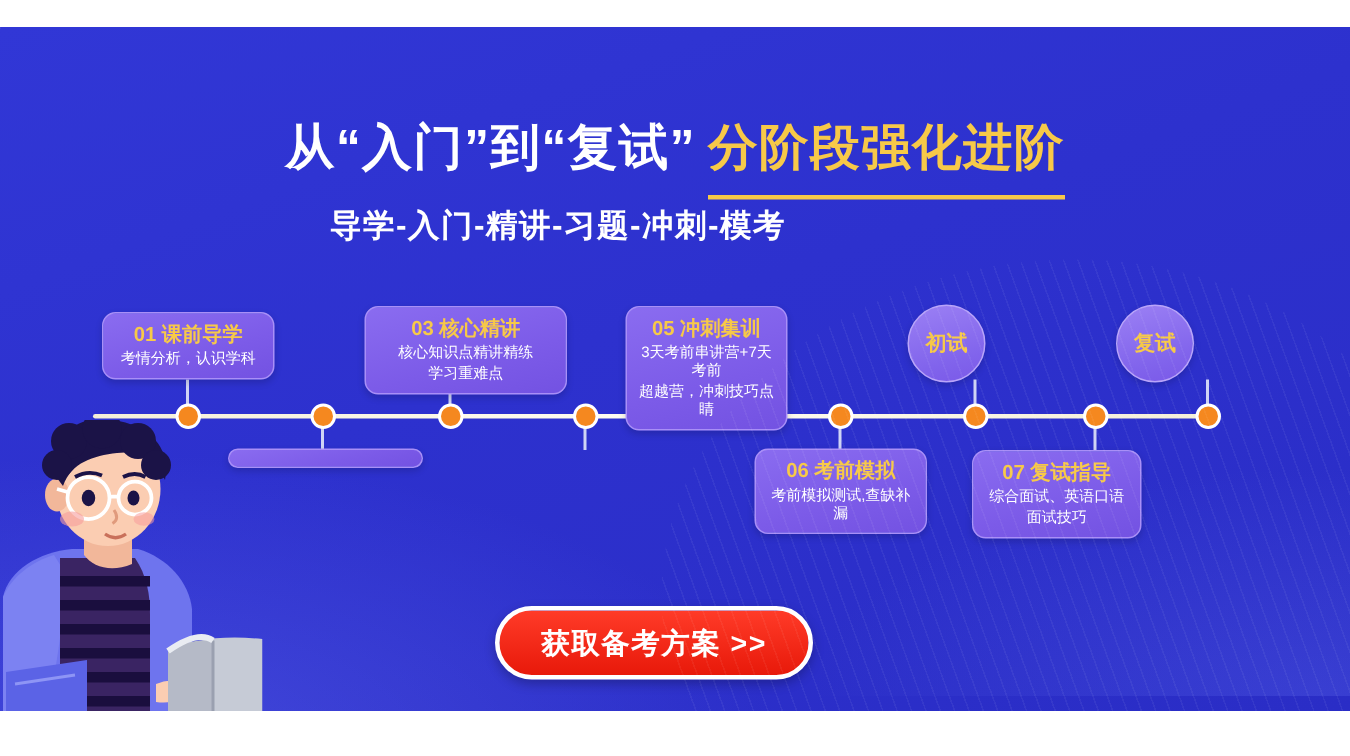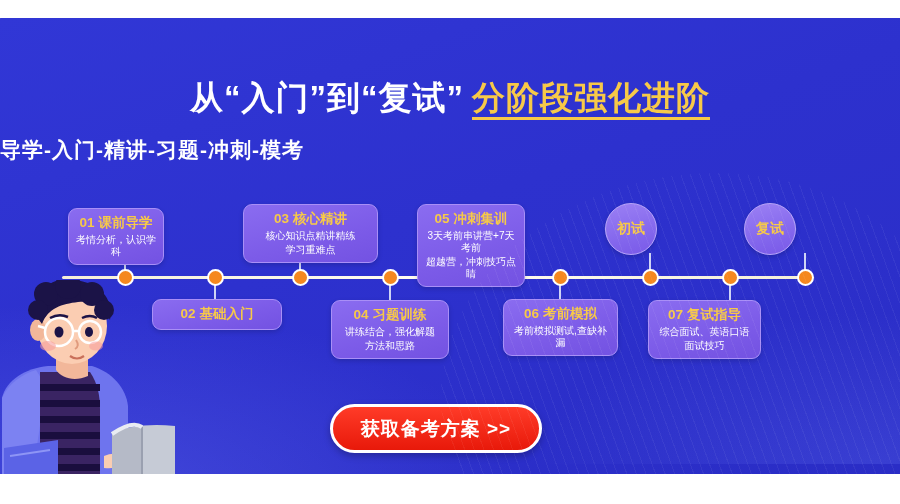--- a/index.html
+++ b/index.html
@@ -39,24 +39,24 @@
   }
 
   
   .headline {
     position:absolute; left:0; top:58px; width:900px; text-align:center;
     font-size:33px; font-weight:bold; color:#ffffff; letter-spacing:1px;
     white-space:nowrap;
   }
   .headline .gold {
     color:#F7C948; margin-left:8px;
-    border-bottom:3px solid #F7C948; padding-bottom:1px;
+    border-bottom:3px solid #F7C948; padding-bottom:14px;
   }
   .subhead {
-    position:absolute; left:0; top:118px; width:744px; text-align:left;
+    position:absolute; left:0; top:118px; width:744px; text-align:center;
     font-size:21px; font-weight:bold; color:#ffffff; letter-spacing:1px;
   }
 
   
   .axis {
     position:absolute; left:62px; top:258px; width:740px; height:3px;
     background:linear-gradient(90deg,#F4EFD8,#FFFDF2 50%,#F4EFD8);
     border-radius:2px;
   }
   .node {
@@ -135,46 +135,40 @@
     <div class="node" style="left:125px"></div>
     <div class="node" style="left:215px"></div>
     <div class="node" style="left:300px"></div>
     <div class="node" style="left:390px"></div>
     <div class="node" style="left:475px"></div>
     <div class="node" style="left:560px"></div>
     <div class="node" style="left:650px"></div>
     <div class="node" style="left:730px"></div>
     <div class="node" style="left:805px"></div>
 
-    <div class="card" style="left:68px; top:190px; width:96px;">
+    <div class="card" style="left:68px; top:190px; width:115px;">
       <div class="t">01 课前导学</div>
       <div class="d">考情分析，认识学科</div>
     </div>
 
     <div class="card" style="left:243px; top:186px; width:135px;">
       <div class="t">03 核心精讲</div>
       <div class="d">核心知识点精讲精练</div>
       <div class="d">学习重难点</div>
     </div>
 
     <div class="card" style="left:417px; top:186px; width:108px;">
       <div class="t">05 冲刺集训</div>
       <div class="d">3天考前串讲营+7天考前</div>
       <div class="d">超越营，冲刺技巧点睛</div>
     </div>
 
     <div class="card" style="left:152px; top:281px; width:130px;">
-      <div class="t">02 基础入门</div>
-    </div>
-
-    <div class="card" style="left:331px; top:282px; width:118px;">
-      <div class="t">04 习题训练</div>
-      <div class="d">讲练结合，强化解题</div>
-      <div class="d">方法和思路</div>
-    </div>
+    </div>
+
 
     <div class="card" style="left:503px; top:281px; width:115px;">
       <div class="t">06 考前模拟</div>
       <div class="d">考前模拟测试,查缺补漏</div>
     </div>
 
     <div class="card" style="left:648px; top:282px; width:113px;">
       <div class="t">07 复试指导</div>
       <div class="d">综合面试、英语口语</div>
       <div class="d">面试技巧</div>

